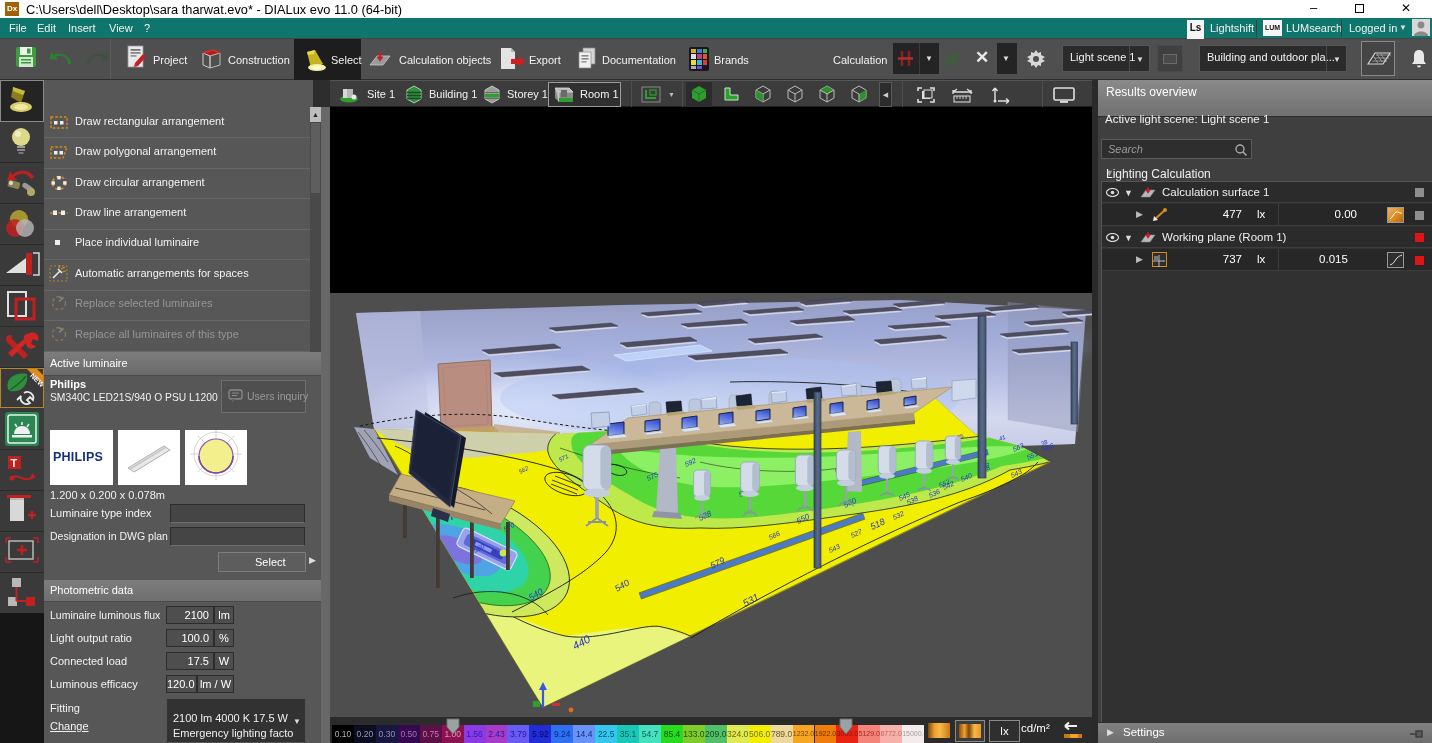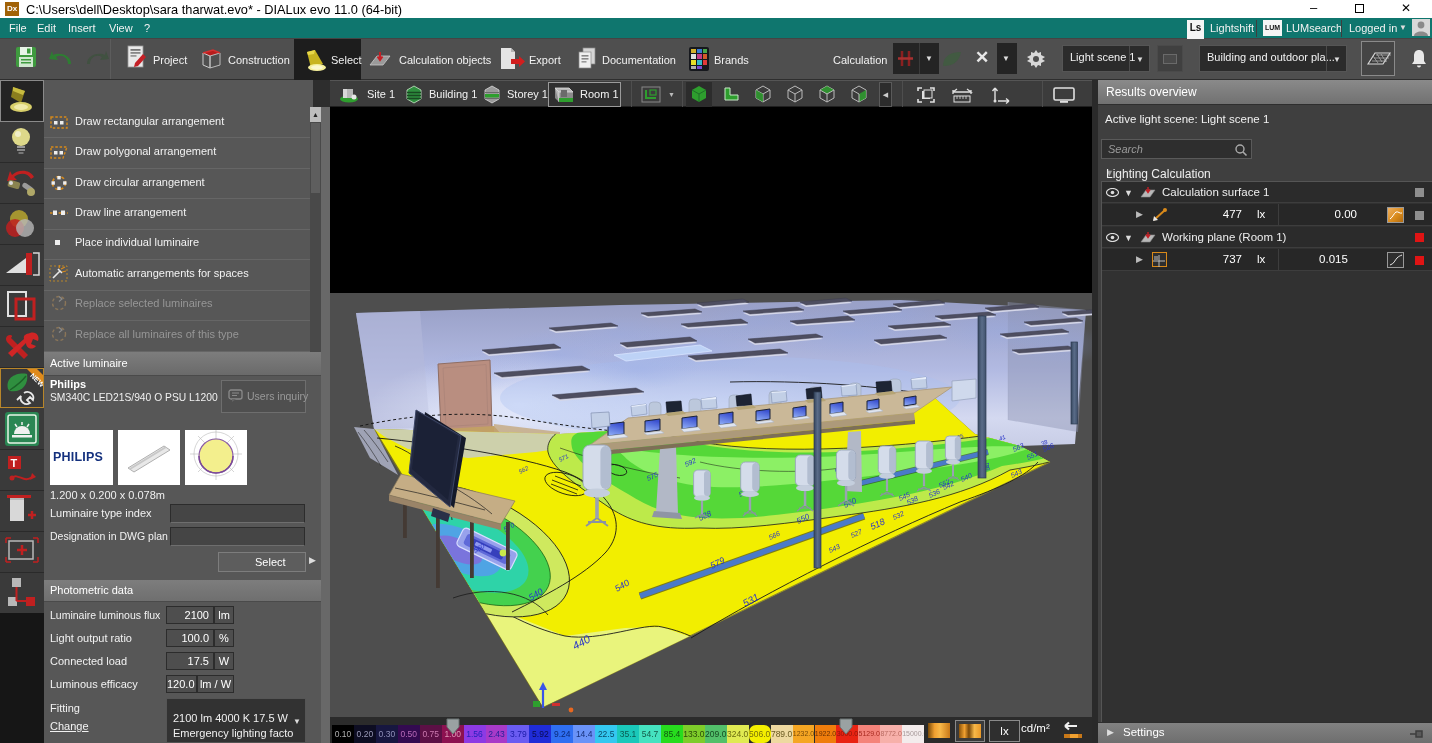--- a/index.html
+++ b/index.html
@@ -824,21 +824,21 @@
 <div class="abs" style="left:197.4px;top:0;width:21.93px;height:18px;background:#1f2cd8;color:#0a0a50;font-size:8.5px;text-align:center;line-height:18px;overflow:hidden;">5.92</div>
 <div class="abs" style="left:219.3px;top:0;width:21.93px;height:18px;background:#2f6ff2;color:#0a2a7a;font-size:8.5px;text-align:center;line-height:18px;overflow:hidden;">9.24</div>
 <div class="abs" style="left:241.2px;top:0;width:21.93px;height:18px;background:#6a93f8;color:#16307a;font-size:8.5px;text-align:center;line-height:18px;overflow:hidden;">14.4</div>
 <div class="abs" style="left:263.2px;top:0;width:21.93px;height:18px;background:#34c8f0;color:#0a4a6a;font-size:8.5px;text-align:center;line-height:18px;overflow:hidden;">22.5</div>
 <div class="abs" style="left:285.1px;top:0;width:21.93px;height:18px;background:#1ac8ba;color:#0a5a52;font-size:8.5px;text-align:center;line-height:18px;overflow:hidden;">35.1</div>
 <div class="abs" style="left:307.0px;top:0;width:21.93px;height:18px;background:#45e2c0;color:#145a48;font-size:8.5px;text-align:center;line-height:18px;overflow:hidden;">54.7</div>
 <div class="abs" style="left:329.0px;top:0;width:21.93px;height:18px;background:#27dc1e;color:#115511;font-size:8.5px;text-align:center;line-height:18px;overflow:hidden;">85.4</div>
 <div class="abs" style="left:350.9px;top:0;width:21.93px;height:18px;background:#7ecc2a;color:#2a4a08;font-size:8.5px;text-align:center;line-height:18px;overflow:hidden;">133.0</div>
 <div class="abs" style="left:372.8px;top:0;width:21.93px;height:18px;background:#52c06a;color:#174a22;font-size:8.5px;text-align:center;line-height:18px;overflow:hidden;">209.0</div>
 <div class="abs" style="left:394.7px;top:0;width:21.93px;height:18px;background:#e0ea52;color:#6a6a10;font-size:8.5px;text-align:center;line-height:18px;overflow:hidden;">324.0</div>
-<div class="abs" style="left:416.7px;top:0;width:21.93px;height:18px;background:#f4ef00;color:#77700a;font-size:8.5px;text-align:center;line-height:18px;overflow:hidden;border-radius:7px;">506.0</div>
+<div class="abs" style="left:416.7px;top:0;width:21.93px;height:18px;background:#f4ef00;color:#77700a;font-size:8.5px;text-align:center;line-height:18px;overflow:hidden;">506.0</div>
 <div class="abs" style="left:438.6px;top:0;width:21.93px;height:18px;background:#eed9a0;color:#6a5a20;font-size:8.5px;text-align:center;line-height:18px;overflow:hidden;">789.0</div>
 <div class="abs" style="left:460.5px;top:0;width:21.93px;height:18px;background:#f5a623;color:#7a4a08;font-size:7px;text-align:center;line-height:18px;overflow:hidden;">1232.0</div>
 <div class="abs" style="left:482.5px;top:0;width:21.93px;height:18px;background:#ef7d0c;color:#6a3004;font-size:7px;text-align:center;line-height:18px;overflow:hidden;">1922.0</div>
 <div class="abs" style="left:504.4px;top:0;width:21.93px;height:18px;background:#e92313;color:#8a150a;font-size:7px;text-align:center;line-height:18px;overflow:hidden;">3000.0</div>
 <div class="abs" style="left:526.3px;top:0;width:21.93px;height:18px;background:#f4837a;color:#a82a20;font-size:7px;text-align:center;line-height:18px;overflow:hidden;">5129.0</div>
 <div class="abs" style="left:548.2px;top:0;width:21.93px;height:18px;background:#f7b0aa;color:#b86a60;font-size:7px;text-align:center;line-height:18px;overflow:hidden;">8772.0</div>
 <div class="abs" style="left:570.2px;top:0;width:21.93px;height:18px;background:#f3ecec;color:#a89a9a;font-size:7px;text-align:center;line-height:18px;overflow:hidden;">15000.0</div>
 <svg class="abs" style="left:113px;top:-7px;" width="16" height="17">
           <path d="M2,1 L14,1 L14,9 L8,16 L2,9 Z" fill="#9aa2a2" stroke="#6a7272" stroke-width="1"></path>
         </svg>
@@ -855,21 +855,21 @@
   <div class="abs" style="left:691px;top:5px;color:#fff;font-size:11.5px;">cd/m²</div>
   <svg class="abs" style="left:731px;top:3px;" width="24" height="21" viewBox="0 0 24 21">
     <path d="M4,6 L16,6 M4,6 L8,2.5 M4,6 L8,9.5" stroke="#f0f0f0" stroke-width="2.2" fill="none"></path>
     <rect x="3" y="14" width="18" height="4" fill="#c87818"></rect>
     <rect x="9" y="14" width="8" height="4" fill="#f0a030"></rect>
   </svg>
 </div>
 
 <div class="abs" style="left:1092px;top:80px;width:6px;height:663px;background:#2a2a2a;"></div>
 <div class="abs" style="left:1098px;top:80px;width:334px;height:663px;background:#3f3f3f;">
-  <div class="abs" style="left:0;top:0;width:334px;height:25px;background:linear-gradient(#8a8a8a,#717171);border-bottom:1px solid #2e2e2e;">
+  <div class="abs" style="left:0;top:0;width:334px;height:37px;background:linear-gradient(#8a8a8a,#717171);border-bottom:1px solid #2e2e2e;">
     <span class="abs" style="left:8px;top:5px;color:#fff;font-size:12px;">Results overview</span>
   </div>
   <div class="abs" style="left:7px;top:33px;color:#f0f0f0;font-size:11.5px;">Active light scene: Light scene 1</div>
 
   <div class="abs" style="left:3px;top:59px;width:151px;height:20px;background:#2e2e2e;border:1px solid #5a5a5a;">
     <span class="abs" style="left:6px;top:3px;color:#9a9a9a;font-size:11px;font-style:italic;">Search</span>
     <svg class="abs" style="left:132px;top:3px;" width="14" height="14">
           <circle cx="6" cy="6" r="4" fill="none" stroke="#aaa" stroke-width="1.4"></circle>
           <line x1="9" y1="9" x2="12.5" y2="12.5" stroke="#aaa" stroke-width="1.6"></line>
         </svg>

